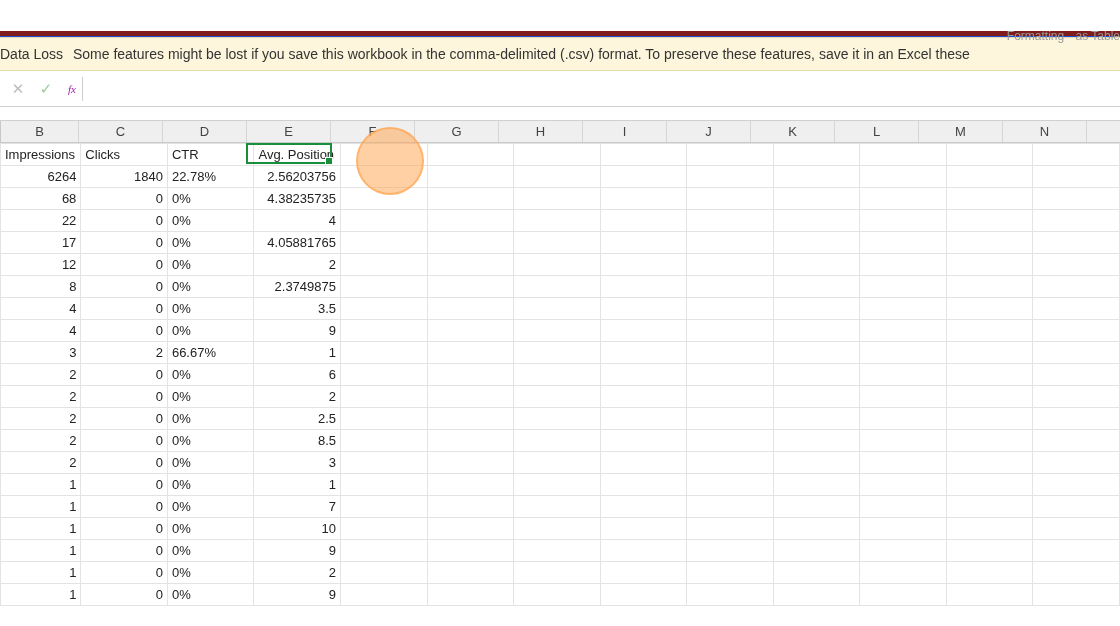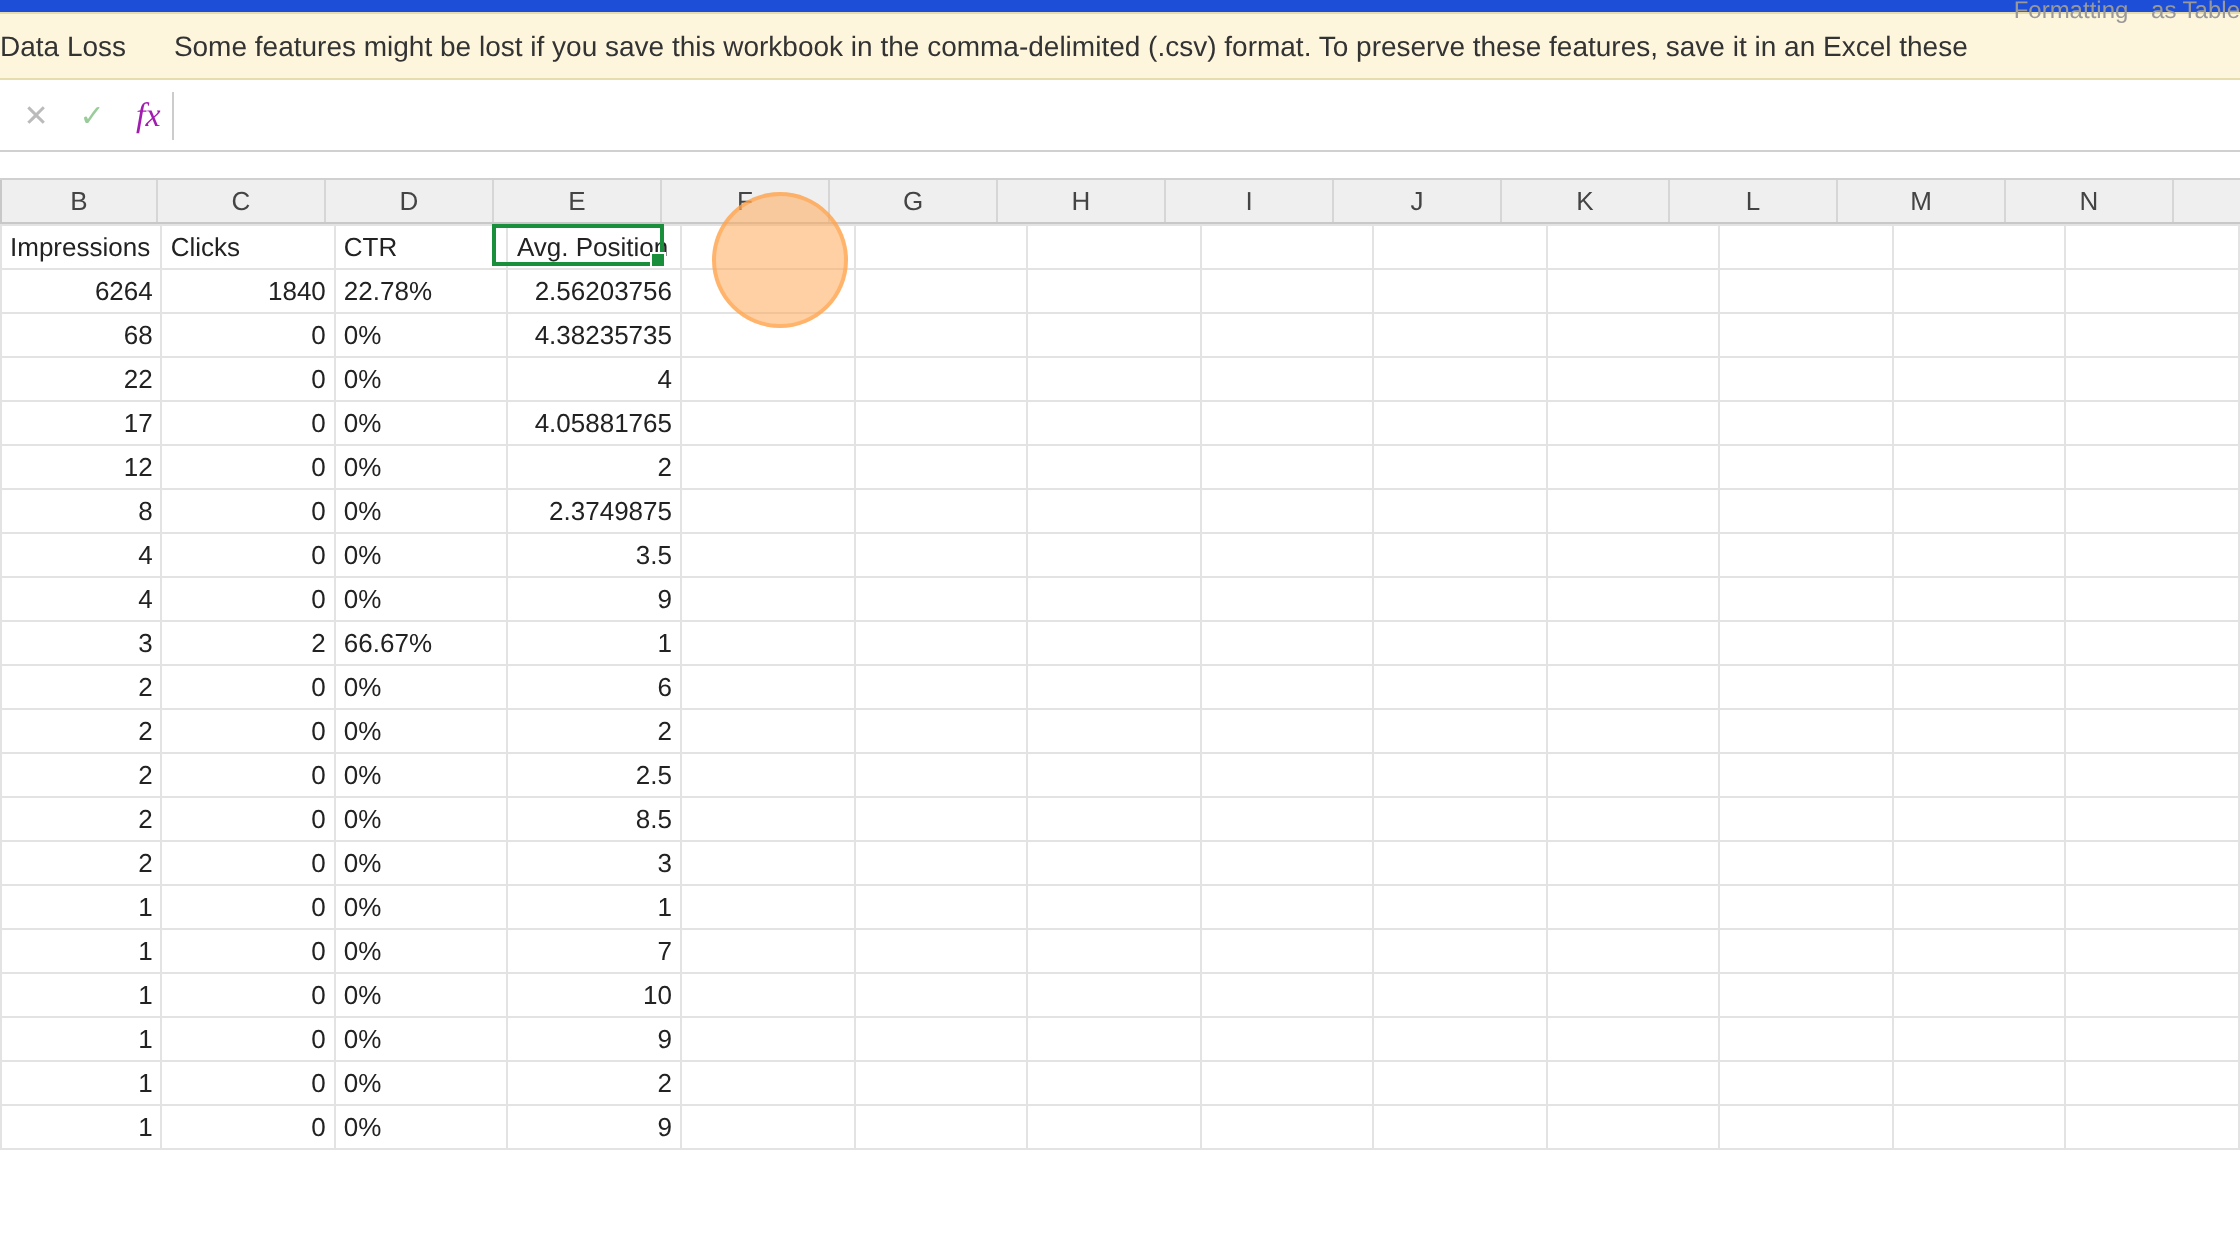--- a/index.html
+++ b/index.html
@@ -8,23 +8,24 @@
     font-size: 13px;
     color: #222;
     background: #fff;
     overflow: hidden;
     width: 1120px;
     height: 626px;
     position: relative;
   }
   .ribbon-edge {
     height: 6px;
-    background: #000000;
-    border-bottom: 6px solid #1d4ed8;
+    background: #7f1d1d;
+    border-bottom: 1px solid #1d4ed8;
     position: relative;
+    margin-top: 31px;
   }
   .ribbon-labels {
     position: absolute;
     right: 0;
     top: -2px;
     font-size: 12px;
     color: #999;
     white-space: nowrap;
   }
   .ribbon-labels span { margin-left: 8px; }
@@ -34,21 +35,21 @@
     border-bottom: 1px solid #e6dcae;
     padding: 8px 0 8px 0;
     font-size: 14px;
     color: #333;
     white-space: nowrap;
     overflow: hidden;
   }
   .warning-bar .title {
     font-weight: 400;
     color: #333;
-    margin-right: 20px;
+    margin-right: 6px;
   }
   .formula-bar {
     display: flex;
     align-items: center;
     height: 36px;
     border-bottom: 1px solid #d0d0d0;
     background: #fff;
     padding-left: 4px;
   }
   .fb-btn {
@@ -59,21 +60,21 @@
     justify-content: center;
     color: #bbb;
     font-size: 15px;
     cursor: pointer;
     margin: 0 2px;
   }
   .fb-fx {
     font-style: italic;
     font-family: "Times New Roman", serif;
     color: #a21caf;
-    font-size: 17px;
+    font-size: 11px;
     margin: 0 6px 0 8px;
   }
   .fb-input {
     flex: 1;
     height: 24px;
     border: none;
     border-left: 1px solid #ccc;
     padding-left: 6px;
     font-size: 13px;
     outline: none;

